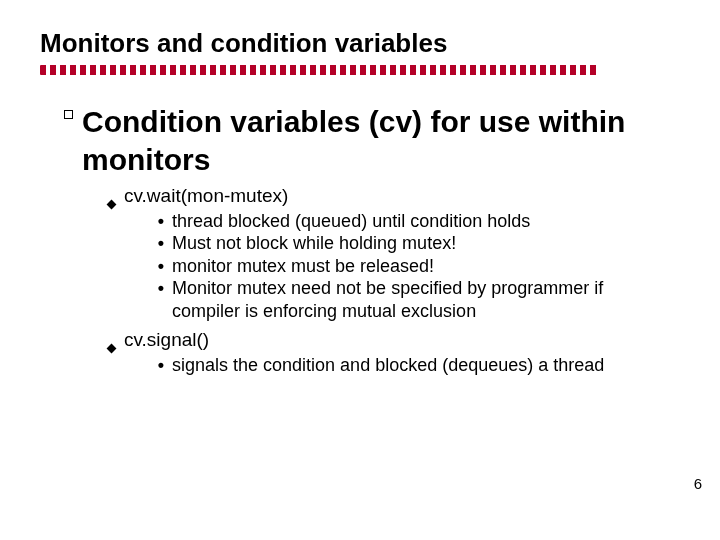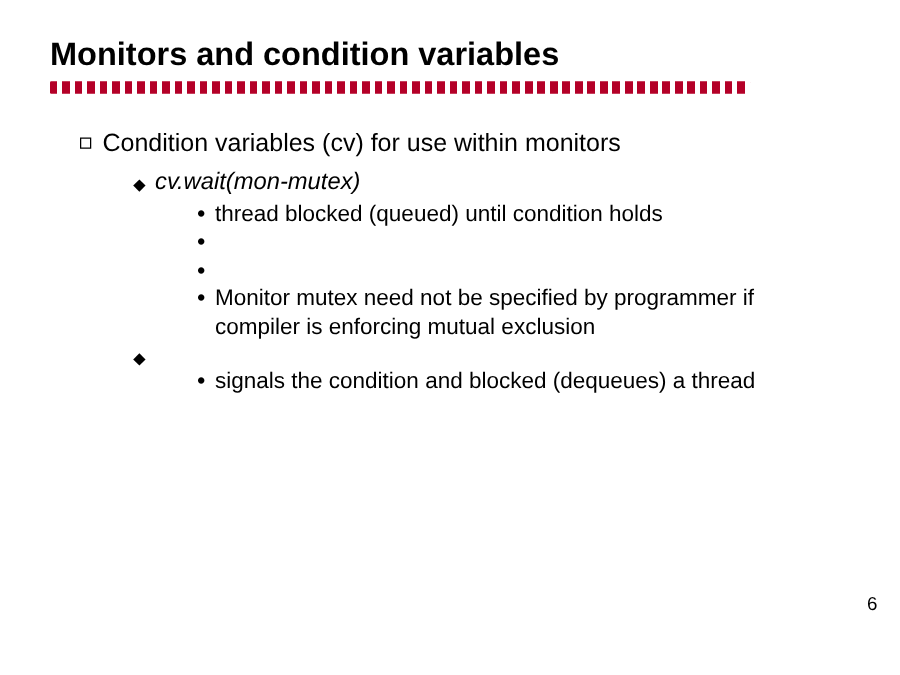--- a/index.html
+++ b/index.html
@@ -55,32 +55,30 @@
     padding-top: 7px;
     margin-left: 14px;
   }
   .sq-outline {
     width: 9px;
     height: 9px;
     border: 1.5px solid #000;
     box-sizing: border-box;
   }
   .lvl1 .text {
-    font-size: 20px;
-    font-weight: normal;
+    font-size: 30px;
+    font-weight: bold;
     line-height: 1.25;
-    text-align: right;
   }
   .lvl2 {
     display: flex;
-    align-items: center;
+    align-items: flex-end;
     margin-left: 58px;
     margin-top: 6px;
     margin-bottom: 2px;
-    font-style: italic;
   }
   .lvl2 .bullet {
     width: 26px;
     flex: 0 0 26px;
     display: flex;
     justify-content: center;
     padding-top: 6px;
   }
   .diamond {
     width: 7px;
@@ -144,33 +142,36 @@
         </div>
       <div class="text">cv.wait(mon-mutex)</div>
     </div>
 
     <div class="lvl3">
       <div class="bullet">•</div>
       <div class="text">thread blocked (queued) until condition holds</div>
     </div>
     <div class="lvl3">
       <div class="bullet">•</div>
+      <div class="text">Must not block while holding mutex!</div>
     </div>
     <div class="lvl3">
       <div class="bullet">•</div>
+      <div class="text">monitor mutex must be released!</div>
     </div>
     <div class="lvl3">
       <div class="bullet">•</div>
       <div class="text">Monitor mutex need not be specified by programmer if compiler is enforcing mutual exclusion</div>
     </div>
 
     <div class="lvl2">
       <div class="bullet">
           <div class="diamond"></div>
         </div>
+      <div class="text">cv.signal()</div>
     </div>
 
     <div class="lvl3">
       <div class="bullet">•</div>
       <div class="text">signals the condition and blocked (dequeues) a thread</div>
     </div>
 
   </div>
 
   <div class="pagenum">6</div>

